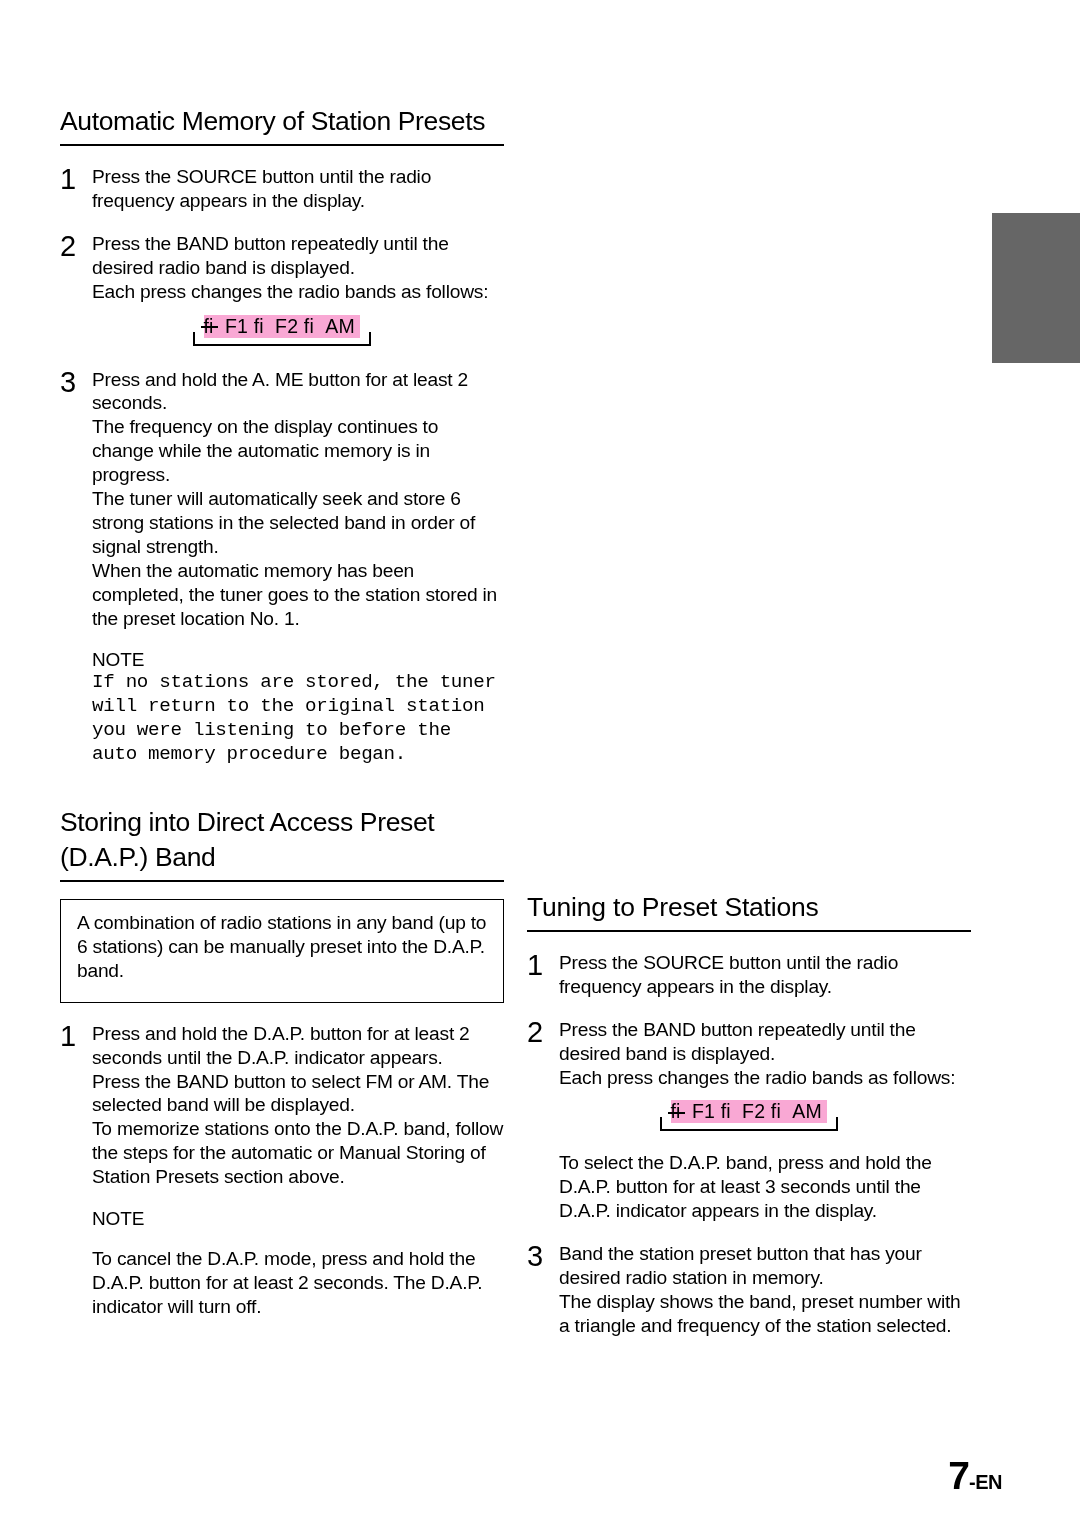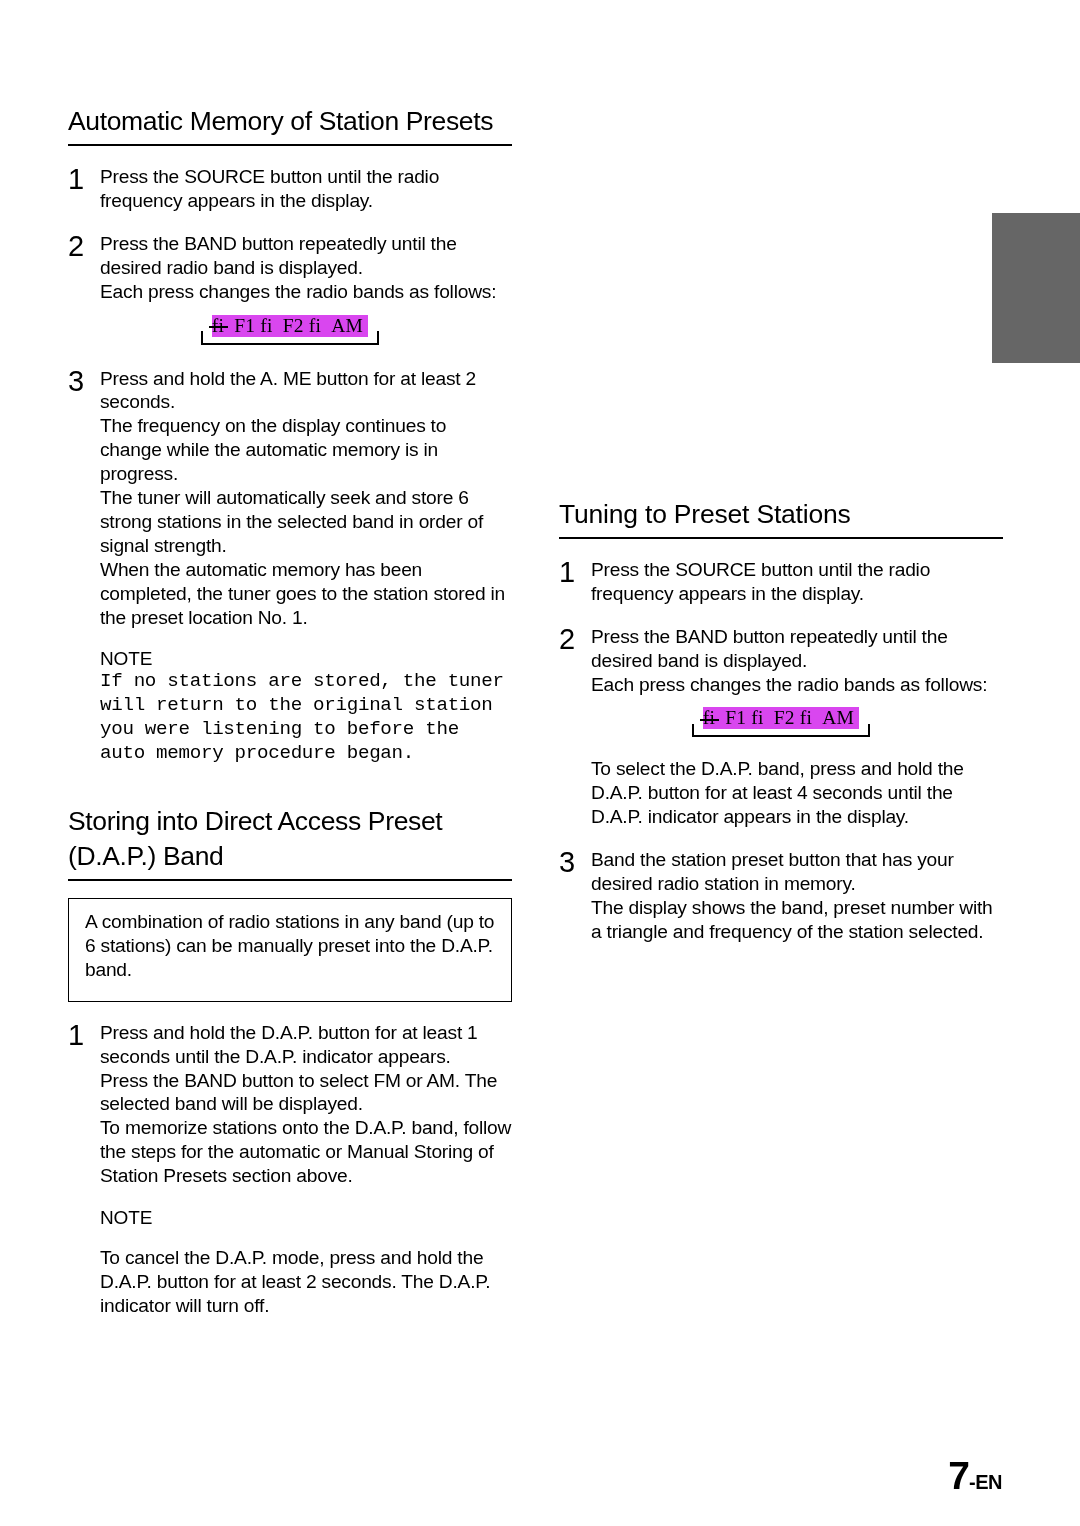--- a/index.html
+++ b/index.html
@@ -27,26 +27,26 @@
     left: 992px;
     top: 213px;
     width: 88px;
     height: 150px;
     background: #666666;
   }
 
   
   .columns {
     position: absolute;
-    left: 68px;
+    left: 60px;
     top: 104px;
     width: 922px;
     display: flex;
-    gap: 47px;
-    align-items: center;
+    gap: 23px;
+    align-items: flex-end;
   }
   .col {
     width: 444px;
     flex: 0 0 444px;
   }
 
   
   .heading {
     font-size: 26.5px;
     font-weight: normal;
@@ -102,22 +102,21 @@
     padding: 0 14px 11px 14px;
   }
   .band-row {
     display: flex;
     align-items: baseline;
     font-size: 19.5px;
     letter-spacing: 0.2px;
     white-space: pre;
     position: relative;
     z-index: 2;
-    background: #d946ef;
-    font-family: Liberation Serif, serif;
+    background: #f9a8d4;
   }
   .band-row .arr {
     position: relative;
   }
   
   .band-row .arr-struck {
     position: relative;
   }
   .band-row .arr-struck::after {
     content: "";
@@ -243,21 +242,21 @@
 
       <h2 class="heading tight">Storing into Direct Access Preset (D.A.P.) Band</h2>
 
       <div class="callout">
         <p>A combination of radio stations in any band (up to 6 stations) can be manually preset into the D.A.P. band.</p>
       </div>
 
       <div class="step">
         <div class="step-num">1</div>
         <div class="step-body">
-          <p class="para">Press and hold the D.A.P. button for at least 1 seconds until the D.A.P. indicator appears.</p>
+          <p class="para">Press and hold the D.A.P. button for at least 2 seconds until the D.A.P. indicator appears.</p>
           <p class="para">Press the BAND button to select FM or AM. The selected band will be displayed.</p>
           <p class="para">To memorize stations onto the D.A.P. band, follow the steps for the automatic or Manual Storing of Station Presets section above.</p>
         </div>
       </div>
 
       <div class="note-block">
         <p class="note-label">NOTE</p>
       </div>
 
       <p class="cont">To cancel the D.A.P. mode, press and hold the D.A.P. button for at least 2 seconds. The D.A.P. indicator will turn off.</p>
@@ -285,21 +284,21 @@
 
       <div class="band-diagram">
         <div class="band-inner">
           <div class="band-row">
             <span class="arr arr-struck">fi</span><span>&nbsp;&nbsp;F1 fi&nbsp;&nbsp;F2 fi&nbsp;&nbsp;AM&nbsp;</span>
           </div>
           <div class="loop"></div>
         </div>
       </div>
 
-      <p class="cont">To select the D.A.P. band, press and hold the D.A.P. button for at least 4 seconds until the D.A.P. indicator appears in the display.</p>
+      <p class="cont">To select the D.A.P. band, press and hold the D.A.P. button for at least 3 seconds until the D.A.P. indicator appears in the display.</p>
 
       <div class="step">
         <div class="step-num">3</div>
         <div class="step-body">
           <p class="para">Band the station preset  button that has your desired radio station in memory.</p>
           <p class="para">The display shows the band, preset number with a triangle and frequency of the station selected.</p>
         </div>
       </div>
 
     </div>

